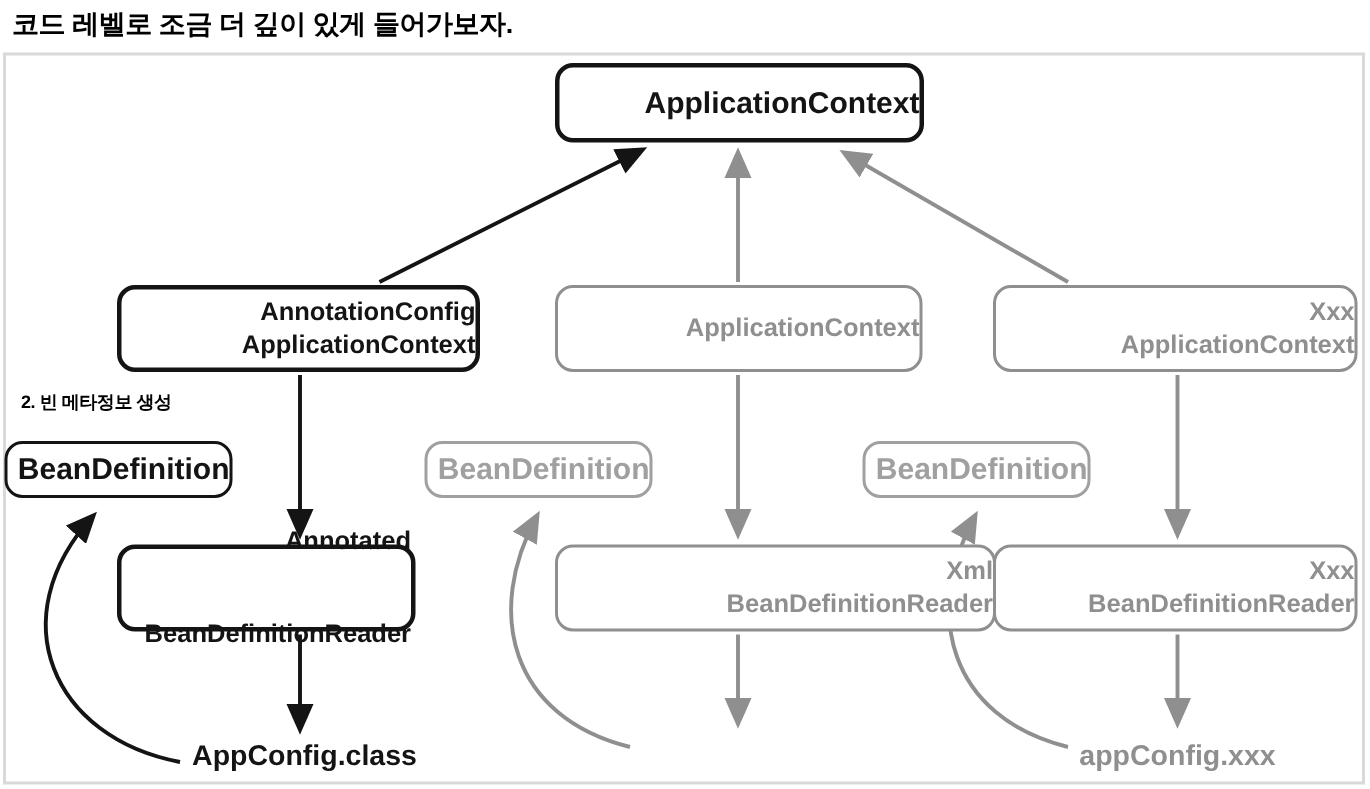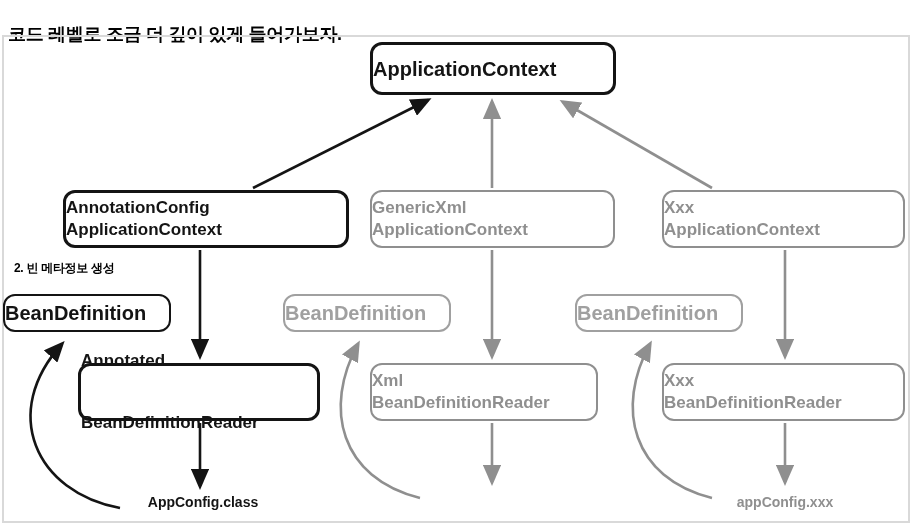--- a/index.html
+++ b/index.html
@@ -6,46 +6,46 @@
     --active:#141414;
     --inactive:#8f8f8f;
     --inactive-light:#a0a0a0;
     --frame:#d9d9d9;
     --bg:#ffffff;
   }
   *{box-sizing:border-box;}
   html,body{margin:0;padding:0;background:var(--bg);}
   body{font-family:"Liberation Sans","DejaVu Sans",sans-serif;}
   .stage{position:relative;width:913px;height:526px;background:var(--bg);overflow:hidden;}
-  .page-title{position:absolute;left:8px;top:4px;font-size:18px;font-weight:bold;color:#000;letter-spacing:-0.3px;margin-top:18px;}
+  .page-title{position:absolute;left:8px;top:4px;font-size:18px;font-weight:bold;color:#000;letter-spacing:-0.3px;}
   .frame{position:absolute;left:2px;top:35px;width:908px;height:488px;border:2px solid var(--frame);background:transparent;}
   .arrows{position:absolute;left:0;top:0;width:913px;height:526px;}
   .arrow-black{stroke:var(--active);stroke-width:2.6;fill:none;}
   .arrow-gray{stroke:var(--inactive);stroke-width:2.6;fill:none;}
   .mk-b{fill:var(--active);}
   .mk-g{fill:var(--inactive);}
-  .node{position:absolute;display:flex;flex-direction:column;align-items:flex-start;justify-content:center;
+  .node{position:absolute;display:flex;flex-direction:column;align-items:flex-end;justify-content:center;
         background:var(--bg);border-radius:12px;text-align:center;font-weight:bold;line-height:1.3;}
   .node-black{border:3px solid var(--active);color:var(--active);}
   .node-gray{border:2.5px solid var(--inactive);color:var(--inactive);}
   .node-gray-light{border:2.5px solid var(--inactive-light);color:var(--inactive-light);}
   .lvl1{left:370px;top:42px;width:246px;height:53px;font-size:20px;}
   .row2{top:190px;height:58px;font-size:17px;}
-  .row2.c1{left:63px;width:286px;}
+  .row2.c1{left:78px;width:242px;}
   .row2.c2{left:370px;width:245px;}
   .row2.c3{left:662px;width:243px;}
-  .bd{top:294px;height:38px;width:168px;font-size:20px;}
+  .bd{top:294px;height:38px;width:152px;font-size:20px;}
   .bd.c1{left:3px;border-width:2.5px;}
   .bd.c2{left:283px;}
   .bd.c3{left:575px;}
   .row3{top:363px;height:58px;font-size:17px;}
-  .row3.c1{left:78px;width:242px;gap:40px;}
-  .row3.c2{left:370px;width:228px;}
+  .row3.c1{left:78px;width:199px;gap:40px;}
+  .row3.c2{left:370px;width:294px;}
   .row3.c3{left:662px;width:243px;}
-  .file{position:absolute;top:494px;width:260px;text-align:center;font-size:14px;font-weight:bold;}
+  .file{position:absolute;top:494px;width:260px;text-align:center;font-size:19px;font-weight:bold;}
   .file.c1{left:73px;color:var(--active);}
   .file.c2{left:362px;color:var(--inactive);}
   .file.c3{left:655px;color:var(--inactive);}
   .step-label{position:absolute;font-size:12px;font-weight:bold;color:#000;letter-spacing:-0.3px;}
   .step2{left:14px;top:260px;}
   .step1{left:46px;top:441px;}
 </style>
 </head>
 <body>
 
@@ -84,21 +84,20 @@
 
   <div class="node node-black lvl1">
     <span>ApplicationContext</span>
   </div>
 
   <div class="node node-black row2 c1">
     <span>AnnotationConfig</span>
     <span>ApplicationContext</span>
   </div>
   <div class="node node-gray row2 c2">
-    <span>GenericXml</span>
     <span>ApplicationContext</span>
   </div>
   <div class="node node-gray row2 c3">
     <span>Xxx</span>
     <span>ApplicationContext</span>
   </div>
 
   <div class="step-label step2">2. 빈 메타정보 생성</div>
 
   <div class="node node-black bd c1">

